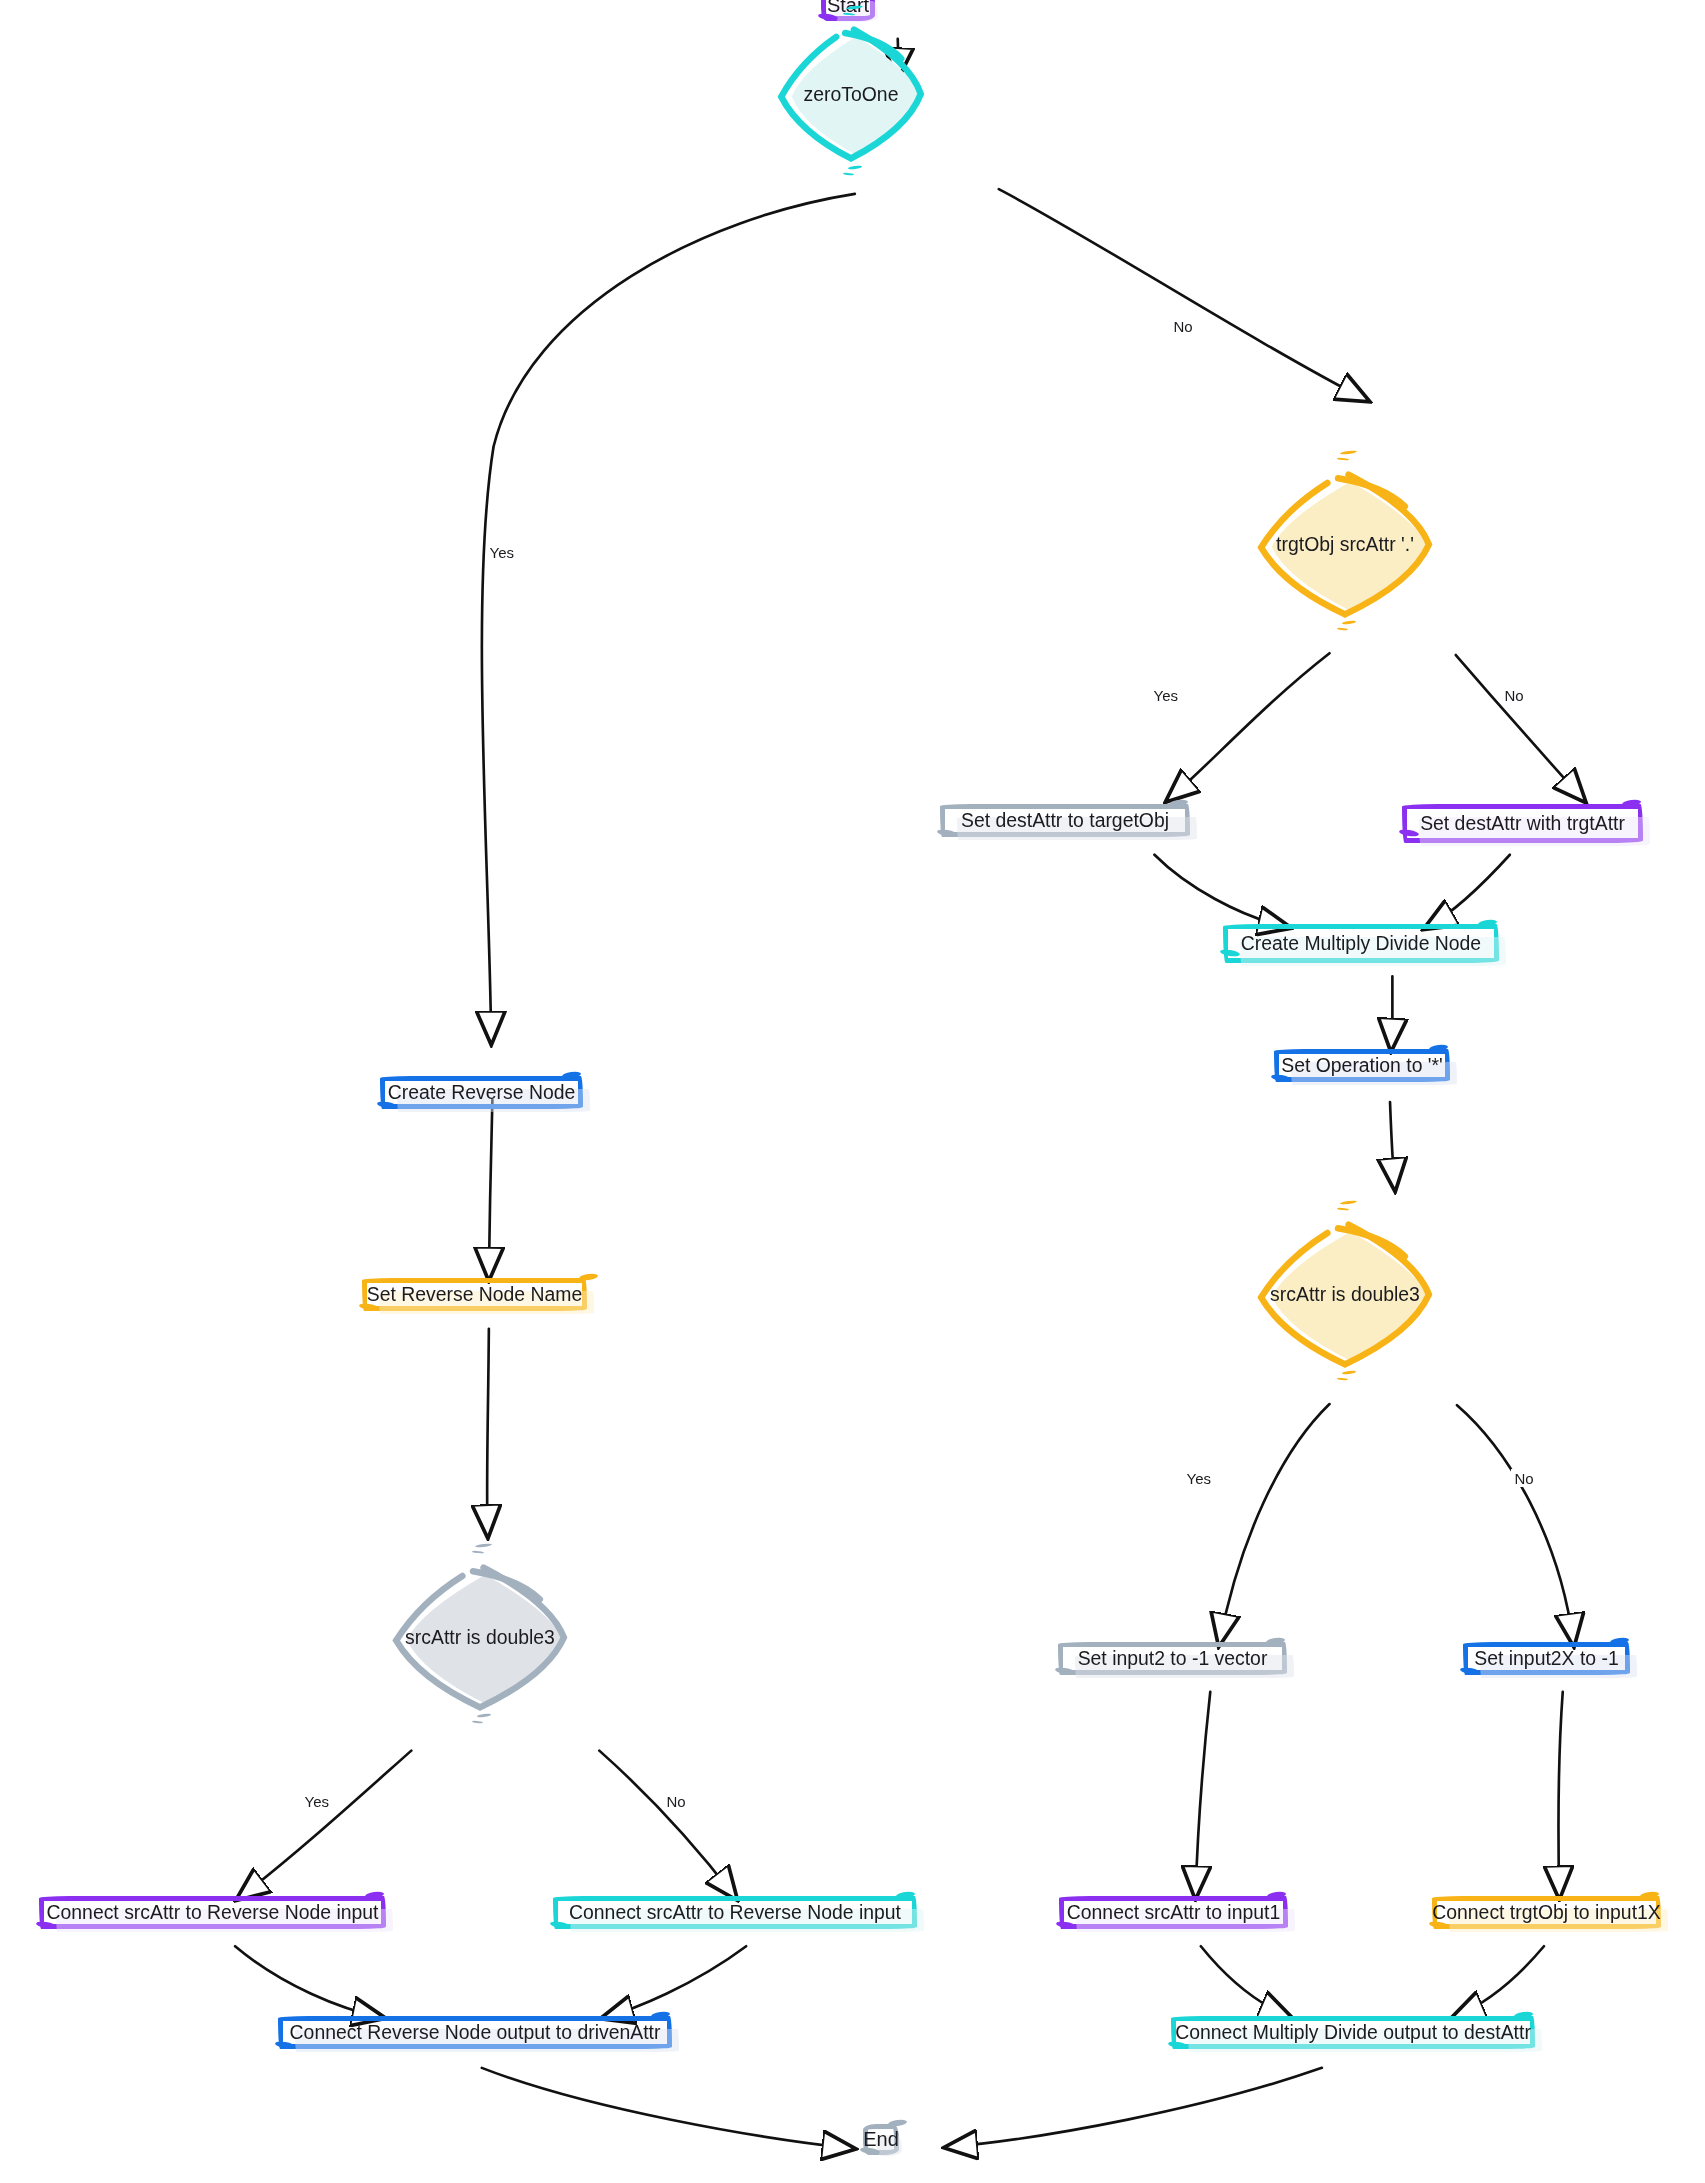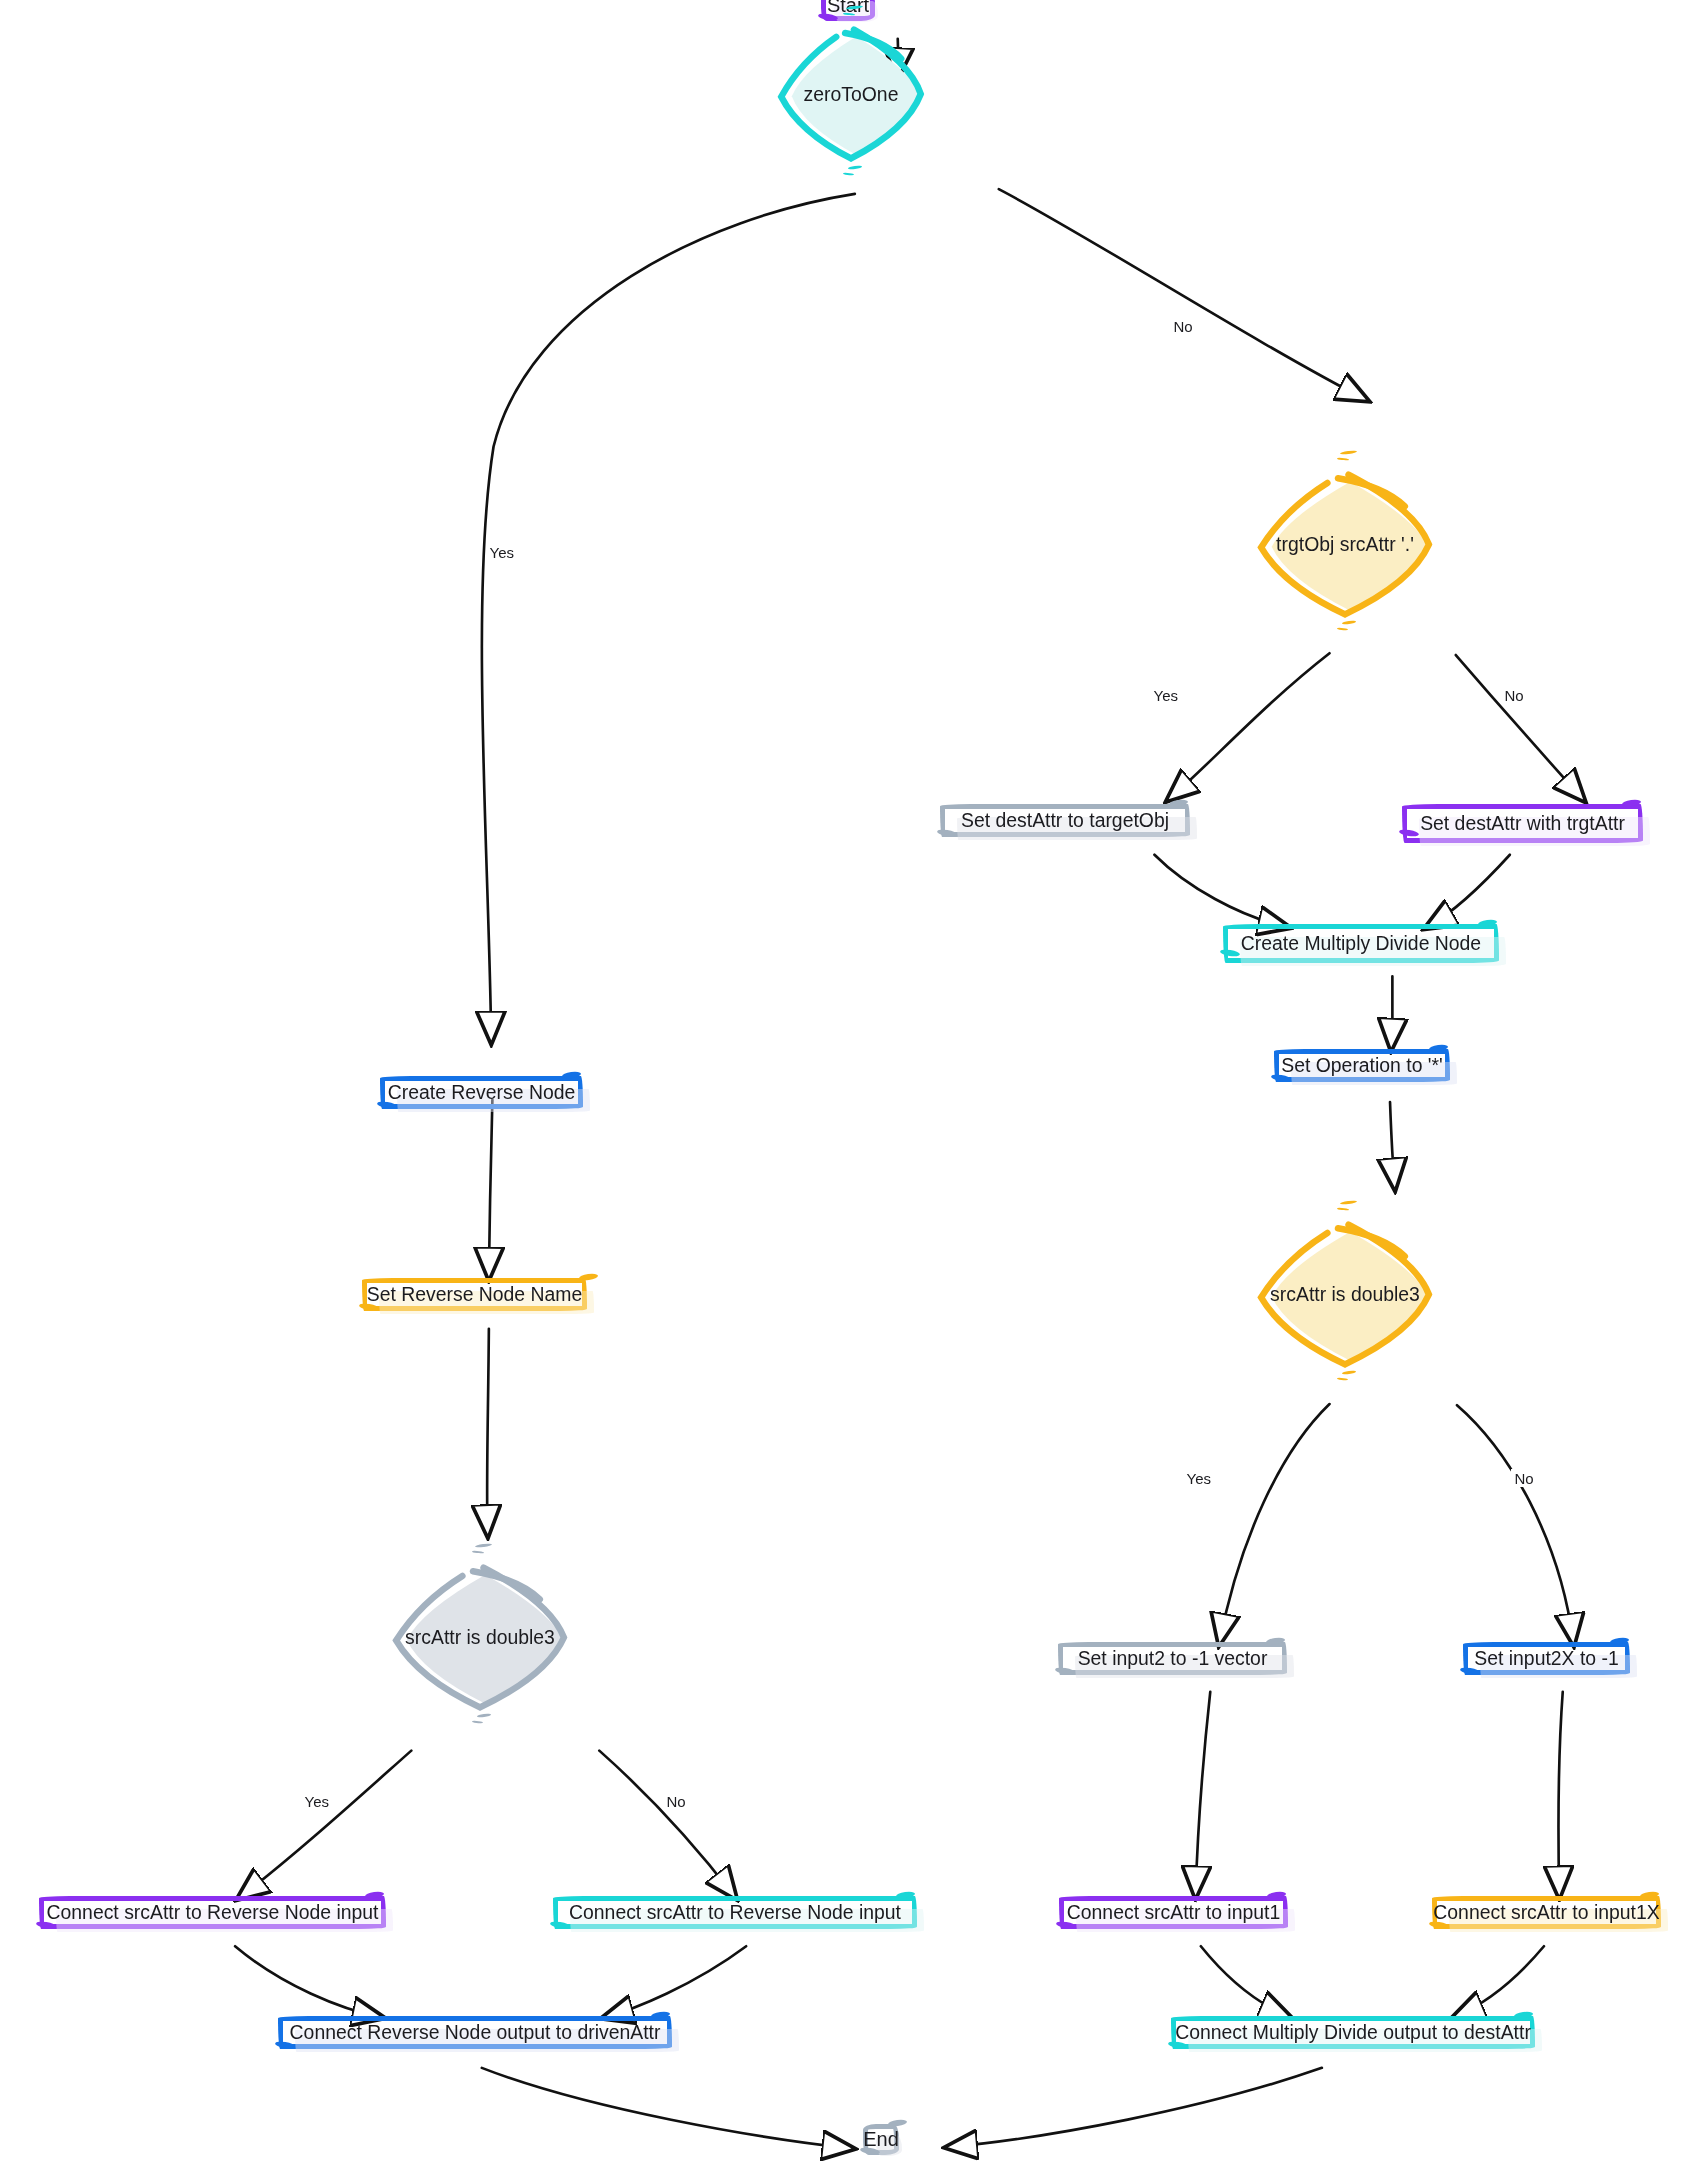--- a/index.html
+++ b/index.html
@@ -220,21 +220,21 @@
         <div class="wob" style="left: 142px; top: -9.4px; width: 19px; height: 5.9px; background: rgb(20, 114, 230); transform: rotate(-8deg);"></div>
       </div>
       <div class="node proc" style="left: 1059px; top: 1896px; width: 229px; height: 33px; border-color: rgb(139, 48, 240); background: transparent;">
         <span class="shadow" style="background: rgb(239, 230, 251);"></span>
         <span class="txt">Connect srcAttr to input1</span>
         <div class="wob" style="left: -8.2px; top: 21px; width: 20px; height: 5.9px; background: rgb(139, 48, 240); transform: rotate(9deg);"></div>
         <div class="wob" style="left: 203px; top: -9.4px; width: 19px; height: 5.9px; background: rgb(139, 48, 240); transform: rotate(-8deg);"></div>
       </div>
       <div class="node proc" style="left: 1432px; top: 1896px; width: 229px; height: 33px; border-color: rgb(248, 180, 23); background: transparent;">
         <span class="shadow" style="background: rgb(251, 238, 196);"></span>
-        <span class="txt">Connect srcAttr to input1X</span>
+        <span class="txt">Connect trgtObj to input1X</span>
         <div class="wob" style="left: -8.2px; top: 21px; width: 20px; height: 5.9px; background: rgb(248, 180, 23); transform: rotate(9deg);"></div>
         <div class="wob" style="left: 203px; top: -9.4px; width: 19px; height: 5.9px; background: rgb(248, 180, 23); transform: rotate(-8deg);"></div>
       </div>
       <div class="node proc" style="left: 1171px; top: 2016px; width: 364px; height: 33px; border-color: rgb(26, 214, 214); background: transparent;">
         <span class="shadow" style="background: rgb(224, 245, 244);"></span>
         <span class="txt">Connect Multiply Divide output to destAttr</span>
         <div class="wob" style="left: -8.2px; top: 21px; width: 20px; height: 5.9px; background: rgb(26, 214, 214); transform: rotate(9deg);"></div>
         <div class="wob" style="left: 338px; top: -9.4px; width: 19px; height: 5.9px; background: rgb(26, 214, 214); transform: rotate(-8deg);"></div>
       </div>
       <div class="node proc" style="left: 380px; top: 1048px; width: 203px; height: 33px; border-color: rgb(20, 114, 230); background: transparent; margin-top: 28px;">

